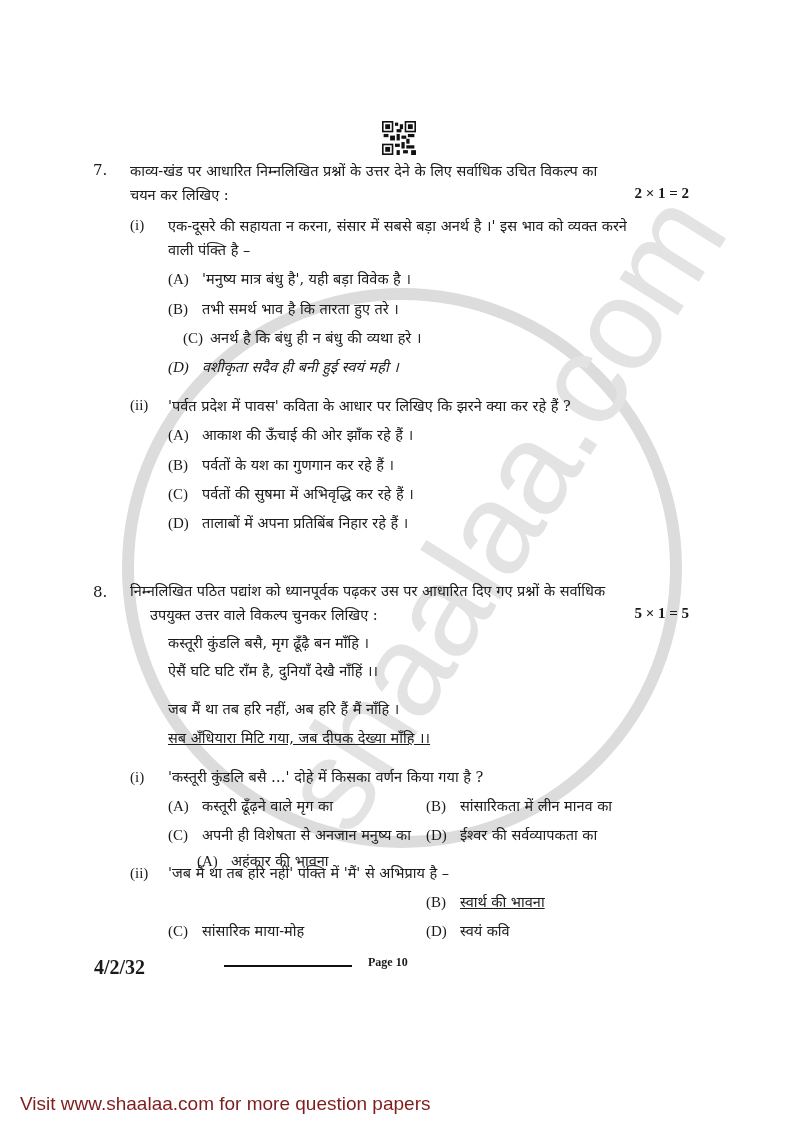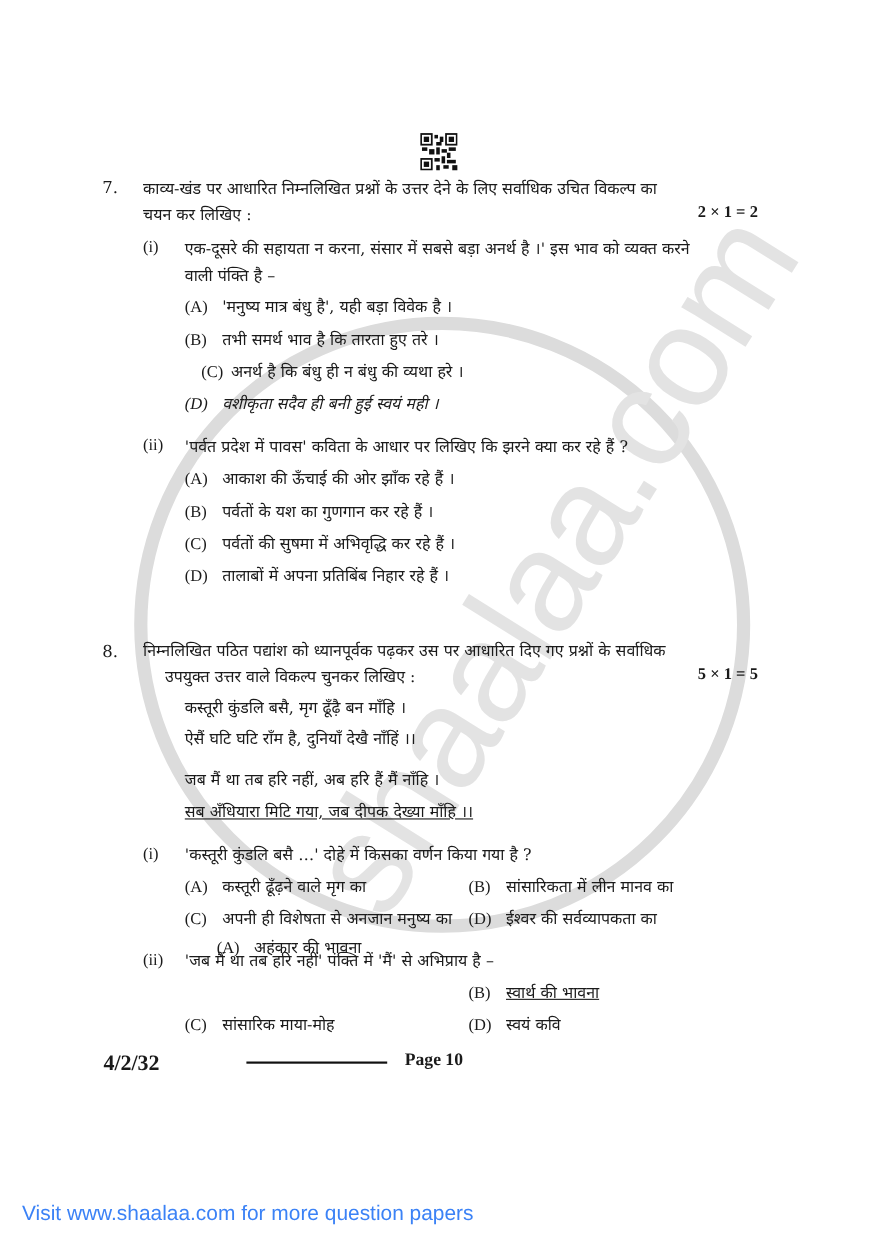--- a/index.html
+++ b/index.html
@@ -12,22 +12,22 @@
            color:#e3e3e3; z-index:0; white-space:nowrap; letter-spacing:-2px; }
     .qr { position:absolute; left:382px; top:121px; width:34px; height:34px; z-index:2; }
     .content { position:relative; z-index:1; }
     .qnum { position:absolute; left:93px; font-size:15px; }
     .line { position:absolute; font-size:14.5px; white-space:nowrap; }
     .marks { position:absolute; right:111px; font-size:15px; font-weight:bold; font-family:"Liberation Serif",serif; }
     .opt-label { display:inline-block; width:34px; font-family:"Liberation Serif",serif; font-size:15px; }
     .sub-label { position:absolute; font-family:"Liberation Serif",serif; font-size:15px; }
     .footer-code { position:absolute; left:94px; top:956px; font-family:"Liberation Serif",serif; font-weight:bold; font-size:20px; }
     .footer-rule { position:absolute; left:224px; top:965px; width:128px; height:2px; background:#111; }
-    .footer-page { position:absolute; left:368px; top:955px; font-family:"Liberation Serif",serif; font-weight:bold; font-size:16px; }
-    .visit { position:absolute; left:20px; top:1093px; font-family:"Liberation Sans",sans-serif; font-size:19px; color:#3b82f6; }
+    .footer-page { position:absolute; left:368px; top:955px; font-family:"Liberation Serif",serif; font-weight:bold; font-size:12px; }
+    .visit { position:absolute; left:20px; top:1093px; font-family:"Liberation Sans",sans-serif; font-size:19px; color:#7f1d1d; }
   </style>
 </head>
 <body>
 
 <div class="watermark-circle"></div>
 <div class="watermark-text">shaalaa.com</div>
 
 <svg class="qr" viewBox="0 0 21 21">
   <rect x="0" y="0" width="21" height="21" fill="#fff"></rect>
   <rect x="0" y="0" width="7" height="7" fill="#111"></rect>

